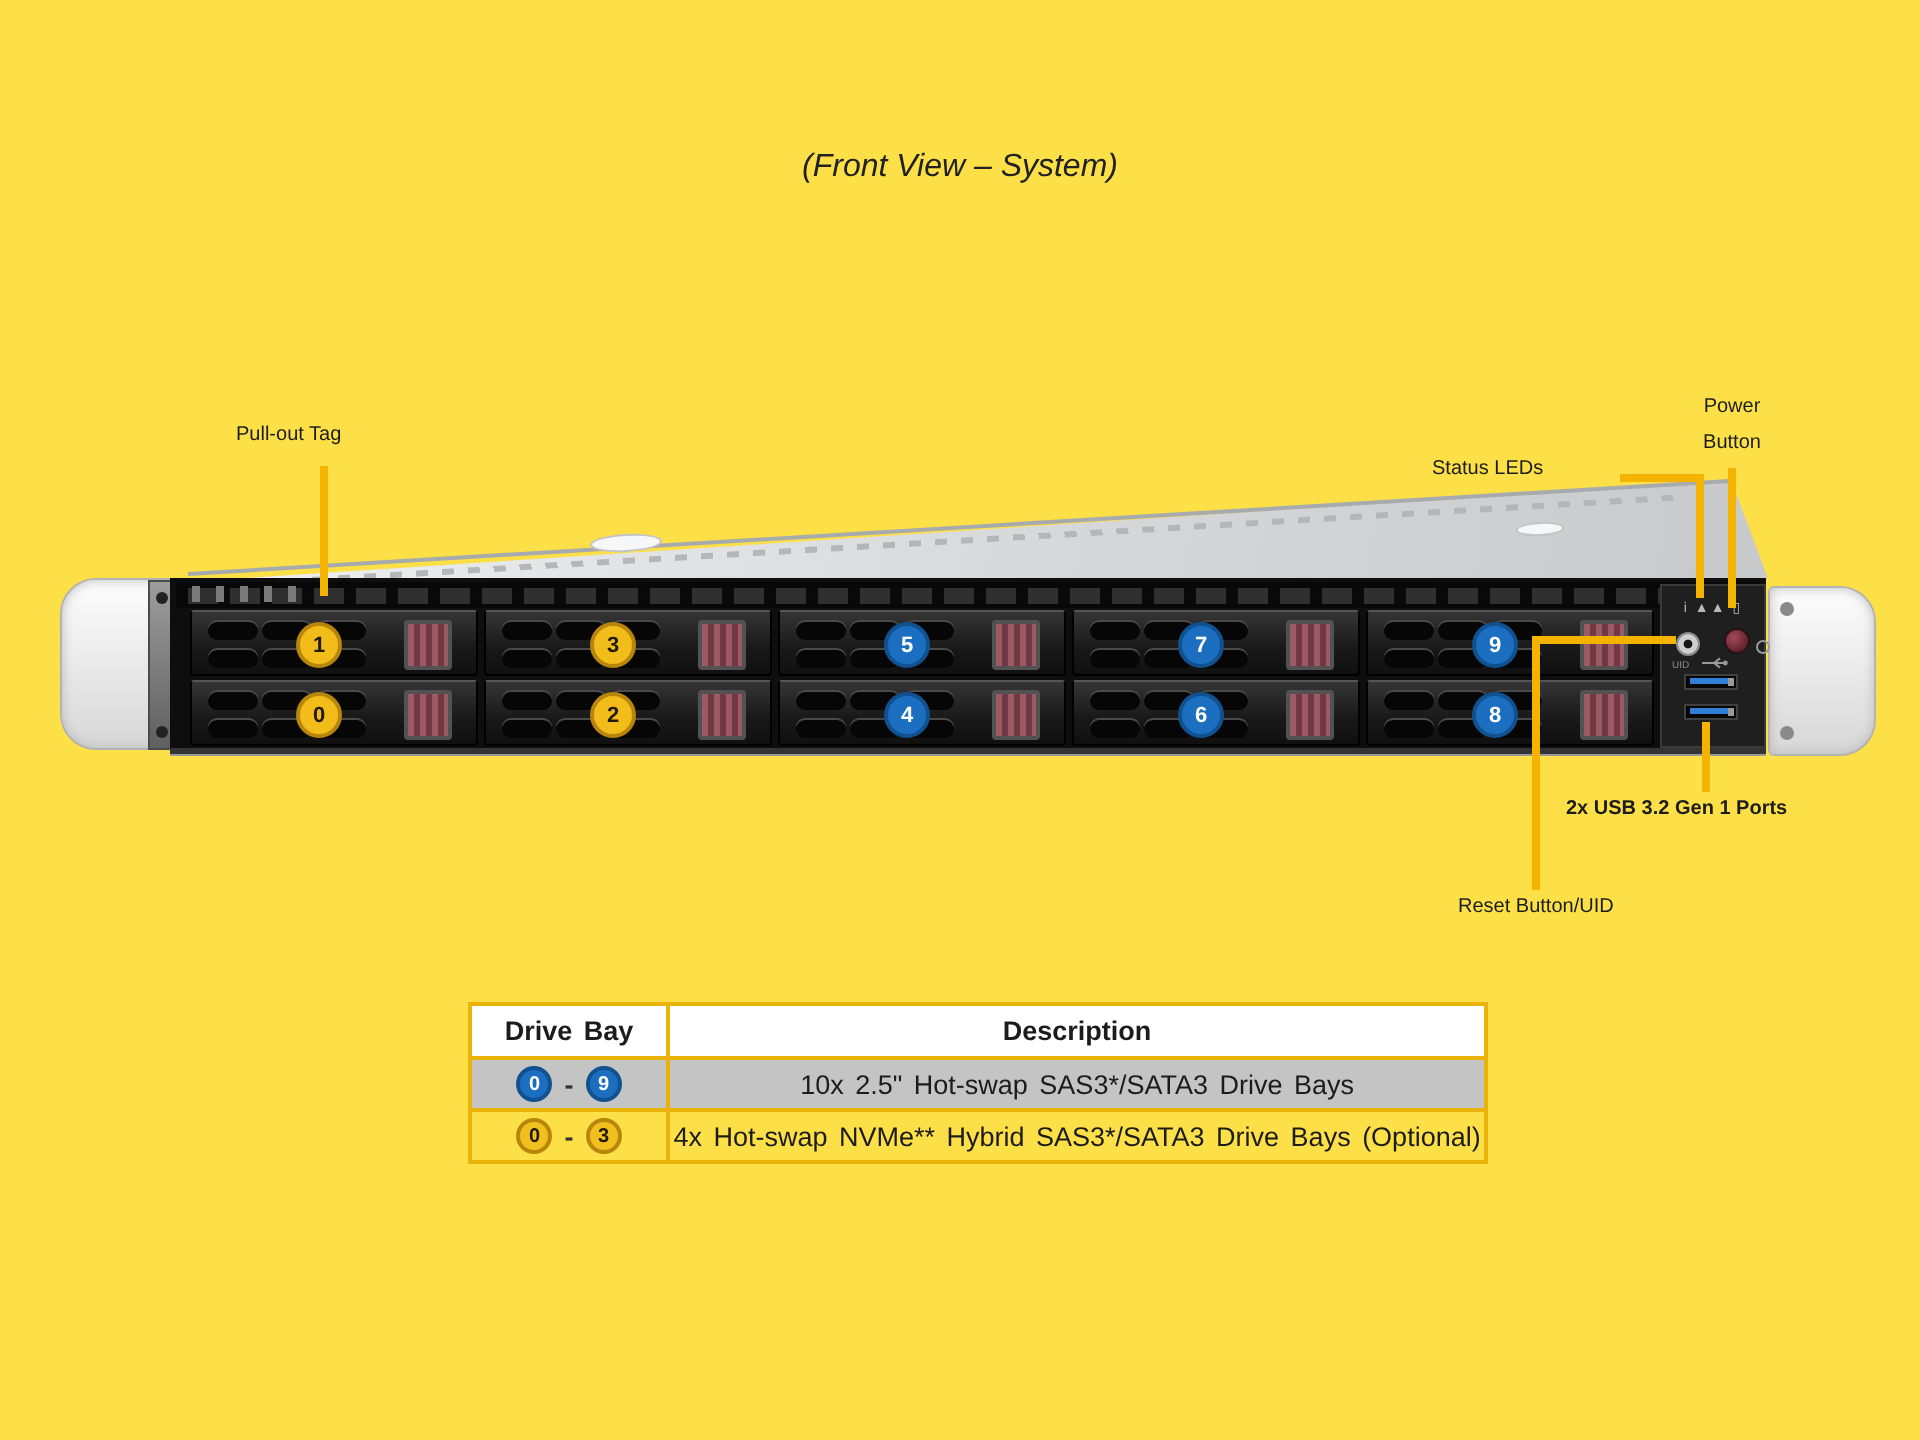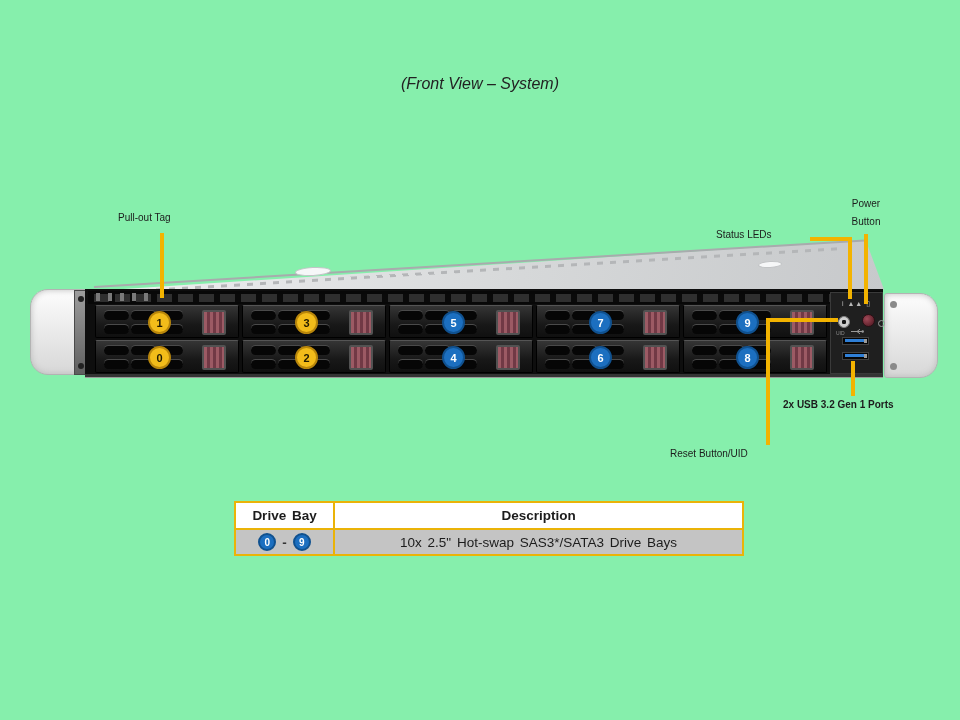--- a/index.html
+++ b/index.html
@@ -1,16 +1,16 @@
 <!DOCTYPE html>
 <html><head>
 <meta charset="utf-8">
 <style>
   html,body{margin:0;padding:0;background:#fff;}
-  .page{position:relative;width:960px;height:720px;background:#86efac;overflow:hidden;
+  .page{position:relative;width:960px;height:720px;background:#fde047;overflow:hidden;
         font-family:"Liberation Sans",sans-serif;color:#1c1c1c;}
 
   
   .fig-title{position:absolute;left:0;top:75px;width:100%;text-align:center;
              font-size:16px;font-style:italic;color:#222;}
 
   
   .top-surface{position:absolute;left:85px;top:238px;width:799px;height:53px;
     background:linear-gradient(100deg,#f0f1f2,#d6d8d9 55%,#c7c9cb);
     clip-path:polygon(1% 100%,97.7% 4%,100% 97%,0 100%);}
@@ -98,21 +98,21 @@
   .ln-status-v{left:848px;top:237px;width:4px;height:62px;}
   .ln-power-v{left:864px;top:234px;width:4px;height:70px;}
   .ln-reset-h{left:766px;top:318px;width:72px;height:4px;}
   .ln-reset-v{left:766px;top:318px;width:4px;height:127px;}
   .ln-usb-v{left:851px;top:361px;width:4px;height:35px;}
   .callout{position:absolute;font-size:10px;color:#1c1c1c;white-space:nowrap;}
   .lbl-pulltag{left:118px;top:212px;}
   .lbl-status{left:716px;top:229px;}
   .lbl-power{left:838px;top:195px;width:56px;text-align:center;line-height:18px;white-space:normal;}
   .lbl-usb{left:783px;top:399px;font-weight:bold;}
-  .lbl-reset{left:670px;top:448px;}
+  .lbl-reset{left:729px;top:448px;}
 
   
   .bay-table{position:absolute;left:234px;top:501px;width:510px;border-collapse:collapse;
     font-size:13.5px;}
   .bay-table th,.bay-table td{border:2px solid #eab308;text-align:center;padding:0;word-spacing:2px;}
   .bay-table th{height:25px;font-weight:bold;background:#fff;}
   .bay-table td{height:24px;}
   .col-bay{width:101px;} .col-desc{width:427px;}
   .row-gray td{background:#c4c4c4;}
   .tbadge{display:inline-block;width:18px;height:18px;border-radius:50%;vertical-align:middle;
@@ -227,17 +227,23 @@
         <th class="col-desc">Description</th>
       </tr>
     </thead>
     <tbody>
       <tr class="row-gray">
         <td>
           <span class="tbadge" data-color="blue">0</span><span class="dash">-</span><span class="tbadge" data-color="blue">9</span>
         </td>
         <td>10x 2.5" Hot-swap SAS3*/SATA3 Drive Bays</td>
       </tr>
+      <tr>
+        <td>
+          <span class="tbadge" data-color="yellow">0</span><span class="dash">-</span><span class="tbadge" data-color="yellow">3</span>
+        </td>
+        <td>4x Hot-swap NVMe** Hybrid SAS3*/SATA3 Drive Bays (Optional)</td>
+      </tr>
     </tbody>
   </table>
 
 
 </div>
 
 </body></html>

